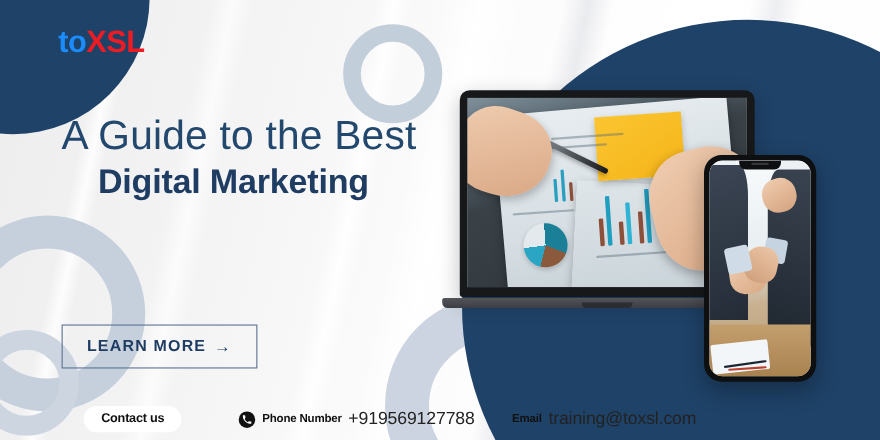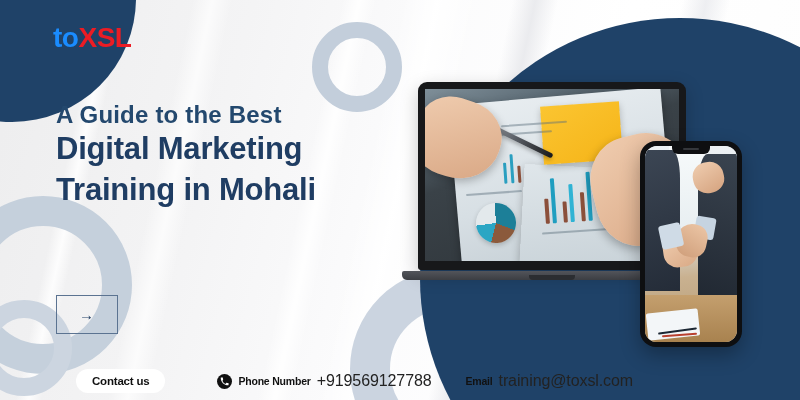--- a/index.html
+++ b/index.html
@@ -62,26 +62,26 @@
     font-size:28px;font-weight:700;letter-spacing:-.5px;
     line-height:1;white-space:nowrap;z-index:30;
   }
   .logo .lg-to{color:#1a8cff;}
   .logo .lg-x{color:#ec1c24;}
   .logo .lg-sl{color:#ec1c24;}
 
   
   .headline{position:absolute;left:56px;top:100px;z-index:30;}
   .hl-line1{
-    font-size:24px;font-weight:700;color:#23486e;letter-spacing:.2px;
+    font-size:37px;font-weight:400;color:#23486e;letter-spacing:.2px;
     line-height:1.22;white-space:nowrap;
   }
   .hl-line2,.hl-line3{
     font-size:31px;font-weight:700;color:#1f3d63;letter-spacing:-.2px;
-    line-height:1.32;white-space:nowrap;
+    line-height:1.32;white-space:nowrap;margin-left:33px;
   }
 
   
   .cta{
     position:absolute;left:56px;top:295px;z-index:30;
     display:inline-flex;align-items:center;gap:7px;
     padding:11px 22px;border:1.5px solid #5b7391;background:transparent;
     color:#1f3d63;font-size:14.5px;font-weight:700;letter-spacing:1.1px;
     cursor:pointer;
   }
@@ -302,24 +302,24 @@
     </div>
   </div>
 
   <div class="logo">
     <span class="lg-to">to</span><span class="lg-x">X</span><span class="lg-sl">SL</span>
   </div>
 
   <div class="headline">
     <div class="hl-line1">A Guide to the Best</div>
     <div class="hl-line2">Digital Marketing</div>
-    <div class="hl-line3">Training in Mohali</div>
   </div>
 
   <div class="cta">
+    <span>LEARN MORE</span>
     <span class="cta-arrow">→</span>
   </div>
 
   <div class="contact-bar">
     <div class="contact-pill">Contact us</div>
 
     <div class="contact-group">
       <span class="phone-icon">
         <svg viewBox="0 0 24 24" aria-hidden="true">
             <path fill="#ffffff" d="M6.6 10.8c1.7 3.3 4.3 5.9 7.6 7.6l2.5-2.5c.3-.3.8-.4 1.2-.3 1.2.4 2.5.6 3.9.6.6 0 1 .4 1 1V21c0 .6-.4 1-1 1C10.8 22 2 13.2 2 2.4c0-.6.4-1 1-1h3.8c.6 0 1 .4 1 1 0 1.3.2 2.6.6 3.9.1.4 0 .8-.3 1.2L6.6 10.8z"></path>

